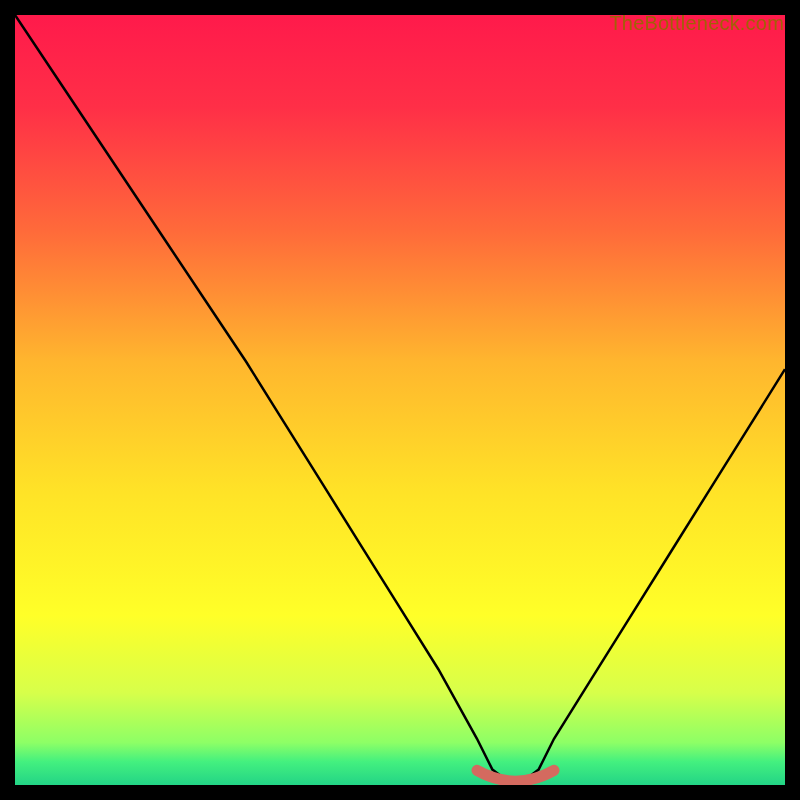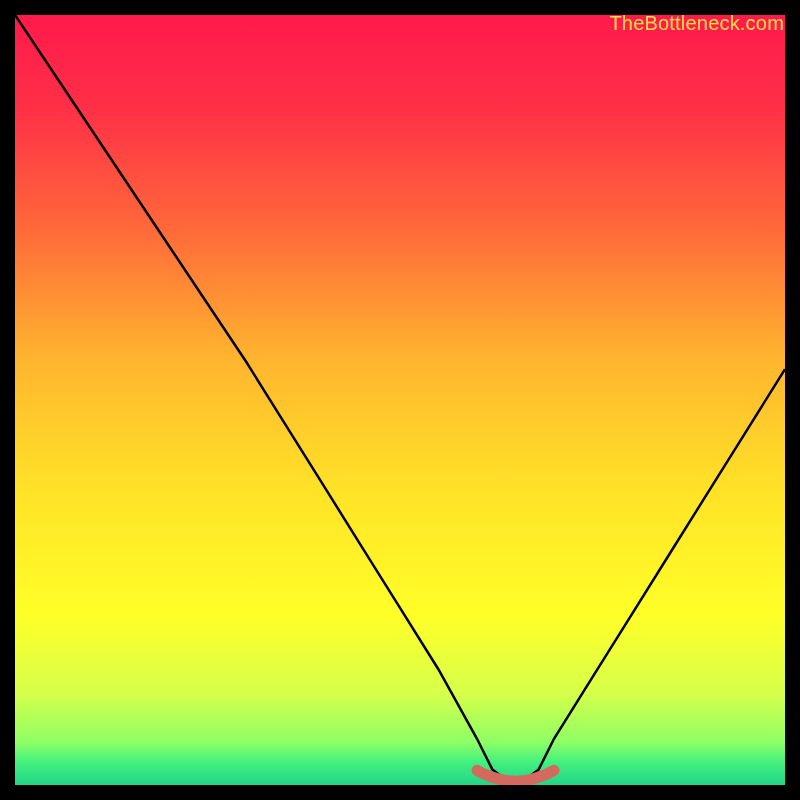--- a/index.html
+++ b/index.html
@@ -34,21 +34,21 @@
     position: absolute;
     left: 0;
     top: 0;
     width: 100%;
     height: 100%;
   }
   .watermark {
     position: absolute;
     top: 12px;
     right: 16px;
-    color: #fde047;
+    color: #a16207;
     font-size: 20px;
     font-weight: 400;
     letter-spacing: 0.2px;
     user-select: none;
   }
 </style>
 </head>
 <body>
 
 <div class="stage">

